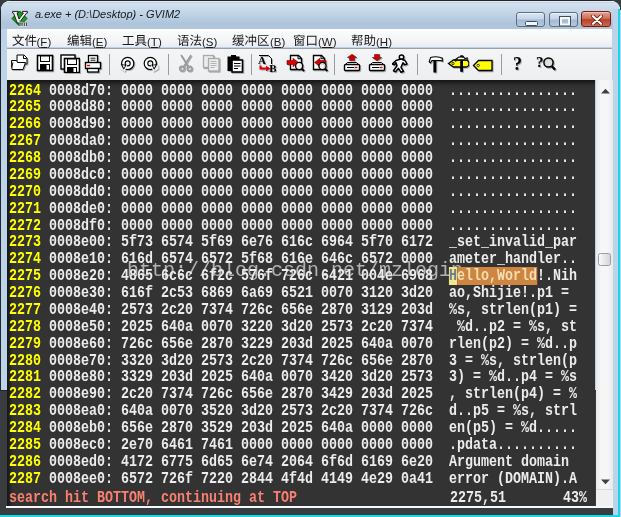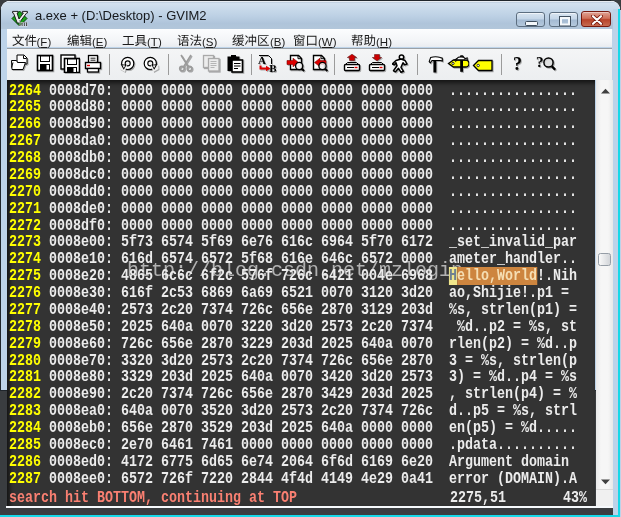--- a/index.html
+++ b/index.html
@@ -1,20 +1,20 @@
 <!DOCTYPE html>
 <html><head><meta charset="utf-8"><style>
 * { margin:0; padding:0; box-sizing:border-box; }
 html,body { width:621px; height:517px; overflow:hidden; background:#3a3d40; font-family:"Liberation Sans",sans-serif; }
 #win { position:absolute; left:0; top:0; width:621px; height:391px; border-radius:8px 8px 0 0; background:#bdd3e9; box-shadow:0 0 0 1px #20262c inset; }
 #titlebar { position:absolute; left:1px; top:1px; width:619px; height:28px; border-radius:7px 7px 0 0;
   background:linear-gradient(180deg,#8fa5bd 0,#d3e1ef 2px,#cadbeb 25%,#bcd0e4 55%,#afc4da 80%,#b2c6da 100%);
   box-shadow:0 1px 0 rgba(255,255,255,.75) inset; }
 #ticon { position:absolute; left:10px; top:9px; }
-#title { position:absolute; left:34px; top:7px; font-size:13px; color:#15181b; }
+#title { position:absolute; left:34px; top:7px; font-size:11px; color:#15181b;font-style:italic; }
 .cbtn { position:absolute; border-radius:3px; }
 #bmin { left:515px; top:11px; width:29px; height:15px; }
 #bmax { left:548px; top:11px; width:29px; height:15px; }
 #bmin,#bmax { border:1px solid #5c6e80; background:linear-gradient(180deg,#d9e5f1 0%,#c3d5e7 48%,#a3bad2 52%,#b5c9dd 100%); box-shadow:0 1px 0 rgba(255,255,255,.6) inset; }
 #bclose { left:580px; top:10px; width:30px; height:16px; border:1px solid #77190e; background:linear-gradient(180deg,#e0a395 0%,#d0715a 45%,#b8432a 55%,#c66b50 100%); box-shadow:0 1px 0 rgba(255,255,255,.4) inset; }
 .glyph { position:absolute; }
 #menubar { position:absolute; left:7px; top:29px; width:605px; height:18px;
   background:linear-gradient(180deg,#fcfdfe 0%,#f2f4f7 70%,#e9ecf0 100%); }
 .mitem { position:absolute; top:3px; height:14px; white-space:nowrap; }
 .mitem svg { vertical-align:-2px; }

